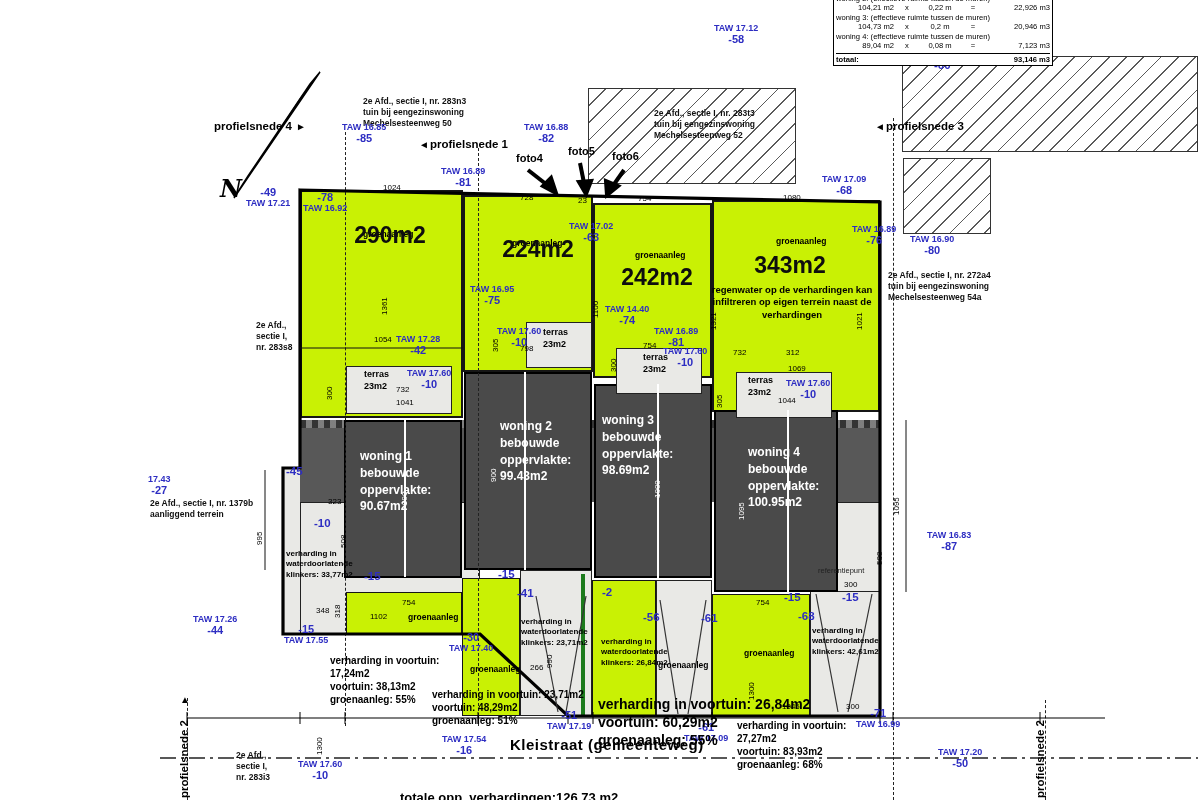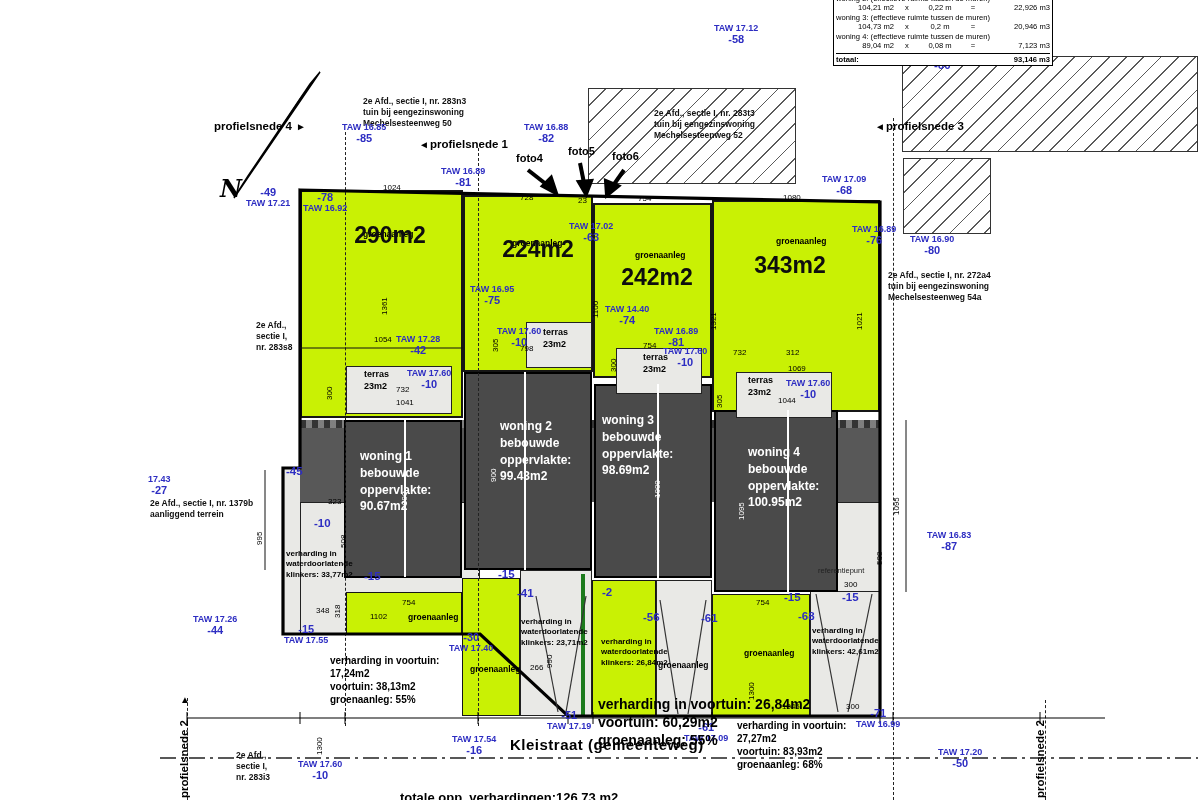--- a/index.html
+++ b/index.html
@@ -259,21 +259,21 @@
       <div class="taw-t">TAW 17.19</div>
     </div>
     <div class="tawm" style="left: 684px; top: 722px; position: absolute;">
       <div class="taw-o">-61</div>
       <div class="taw-t">TAW 17.09</div>
     </div>
     <div class="tawm" style="left: 856px; top: 708px; position: absolute;">
       <div class="taw-o">-71</div>
       <div class="taw-t">TAW 16.99</div>
     </div>
-    <div class="tawm" style="left: 442px; top: 735px; position: absolute; margin-left: 10px;">
+    <div class="tawm" style="left: 442px; top: 735px; position: absolute;">
       <div class="taw-t">TAW 17.54</div>
       <div class="taw-o">-16</div>
     </div>
     <div class="tawm" style="left: 927px; top: 531px; position: absolute;">
       <div class="taw-t">TAW 16.83</div>
       <div class="taw-o">-87</div>
     </div>
     <div class="tawm" style="left: 938px; top: 748px; position: absolute;">
       <div class="taw-t">TAW 17.20</div>
       <div class="taw-o">-50</div>
@@ -386,20 +386,25 @@
       <div>verharding in</div>
       <div>waterdoorlatende</div>
       <div>klinkers:  33,77m2</div>
     </div>
     <div class="note" style="left: 330px; top: 654px; position: absolute; font-size: 10px;">
       <div>verharding in voortuin:</div>
       <div>17,24m2</div>
       <div>voortuin:  38,13m2</div>
       <div>groenaanleg:  55%</div>
     </div>
+    <div class="note" style="left: 432px; top: 688px; position: absolute; font-size: 10px;">
+      <div>verharding in voortuin: 23,71m2</div>
+      <div>voortuin:  48,29m2</div>
+      <div>groenaanleg:  51%</div>
+    </div>
     <div class="note" style="left: 521px; top: 617px; position: absolute; font-size: 8px;">
       <div>verharding in</div>
       <div>waterdoorlatende</div>
       <div>klinkers:  23,71m2</div>
     </div>
     <div class="note" style="left: 601px; top: 637px; position: absolute; font-size: 8px;">
       <div>verharding in</div>
       <div>waterdoorlatende</div>
       <div>klinkers:  26,84m2</div>
     </div>
@@ -424,20 +429,21 @@
     <div class="glabel" style="left: 658px; top: 660px; position: absolute;">groenaanleg</div>
     <div class="glabel" style="left: 744px; top: 648px; position: absolute;">groenaanleg</div>
     <div class="glabel" style="left: 363px; top: 229px; position: absolute;">groenaanleg</div>
     <div class="parea" style="left: 390px; top: 222px; position: absolute;">290m2</div>
     <div class="glabel" style="left: 512px; top: 238px; position: absolute;">groenaanleg</div>
     <div class="parea" style="left: 538px; top: 236px; position: absolute;">224m2</div>
     <div class="glabel" style="left: 635px; top: 250px; position: absolute;">groenaanleg</div>
     <div class="parea" style="left: 657px; top: 264px; position: absolute;">242m2</div>
     <div class="glabel" style="left: 776px; top: 236px; position: absolute;">groenaanleg</div>
     <div class="parea" style="left: 790px; top: 252px; position: absolute;">343m2</div>
+    <div class="pnote" style="left: 792px; top: 284px; position: absolute;">regenwater op de verhardingen kan infiltreren op eigen terrein naast de verhardingen</div>
     <div class="bldg" style="left: 360px; top: 448px; position: absolute;">
       <div>woning 1</div>
       <div>bebouwde</div>
       <div>oppervlakte:</div>
       <div>90.67m2</div>
     </div>
     <div class="bldg" style="left: 500px; top: 418px; position: absolute;">
       <div>woning 2</div>
       <div>bebouwde</div>
       <div>oppervlakte:</div>

